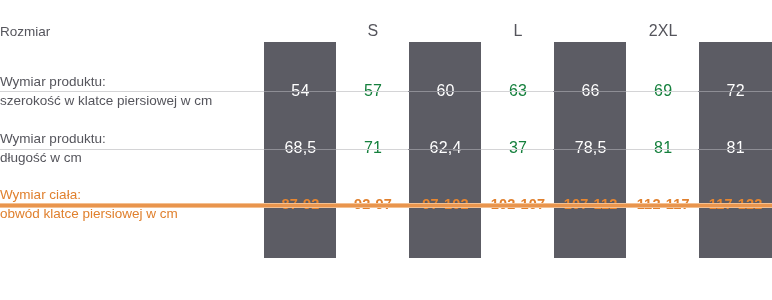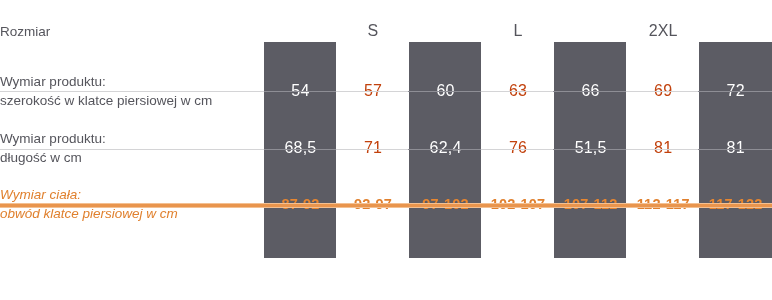--- a/index.html
+++ b/index.html
@@ -57,29 +57,29 @@
 
   
   td.label {
     text-align: left;
     padding-left: 18px;
     color: #55555c;
     font-size: 13.5px;
     line-height: 19px;
     white-space: nowrap;
   }
-  td.label.orange { color: #e0802e; font-style: italic; }
+  td.label.orange { color: #e0802e; }
 
   .lbl-line { display: block; }
 
   
   td.val {
     text-align: center;
     font-size: 16px;
-    color: #c2410c;
+    color: #15803d;
     letter-spacing: 0.2px;
   }
   td.val.on-dark { color: #ffffff; text-align: center; }
 
   td.val.range {
     color: #e0802e;
     font-size: 14.5px;
     font-weight: bold;
   }
   td.val.range.on-dark { color: #e8862f; }
@@ -172,22 +172,22 @@
       </tr>
 
       <tr class="row-body">
         <td class="label">
           <span class="lbl-line">Wymiar produktu:</span>
           <span class="lbl-line">długość w cm</span>
         </td>
         <td class="val on-dark">68,5</td>
         <td class="val">71</td>
         <td class="val on-dark">62,4</td>
-        <td class="val">76</td>
-        <td class="val on-dark">51,5</td>
+        <td class="val">37</td>
+        <td class="val on-dark">78,5</td>
         <td class="val">81</td>
         <td class="val on-dark">81</td>
       </tr>
 
       <tr class="row-body">
         <td class="label orange">
           <span class="lbl-line">Wymiar ciała:</span>
           <span class="lbl-line">obwód klatce piersiowej w cm</span>
         </td>
         <td class="val range on-dark">87-92</td>

